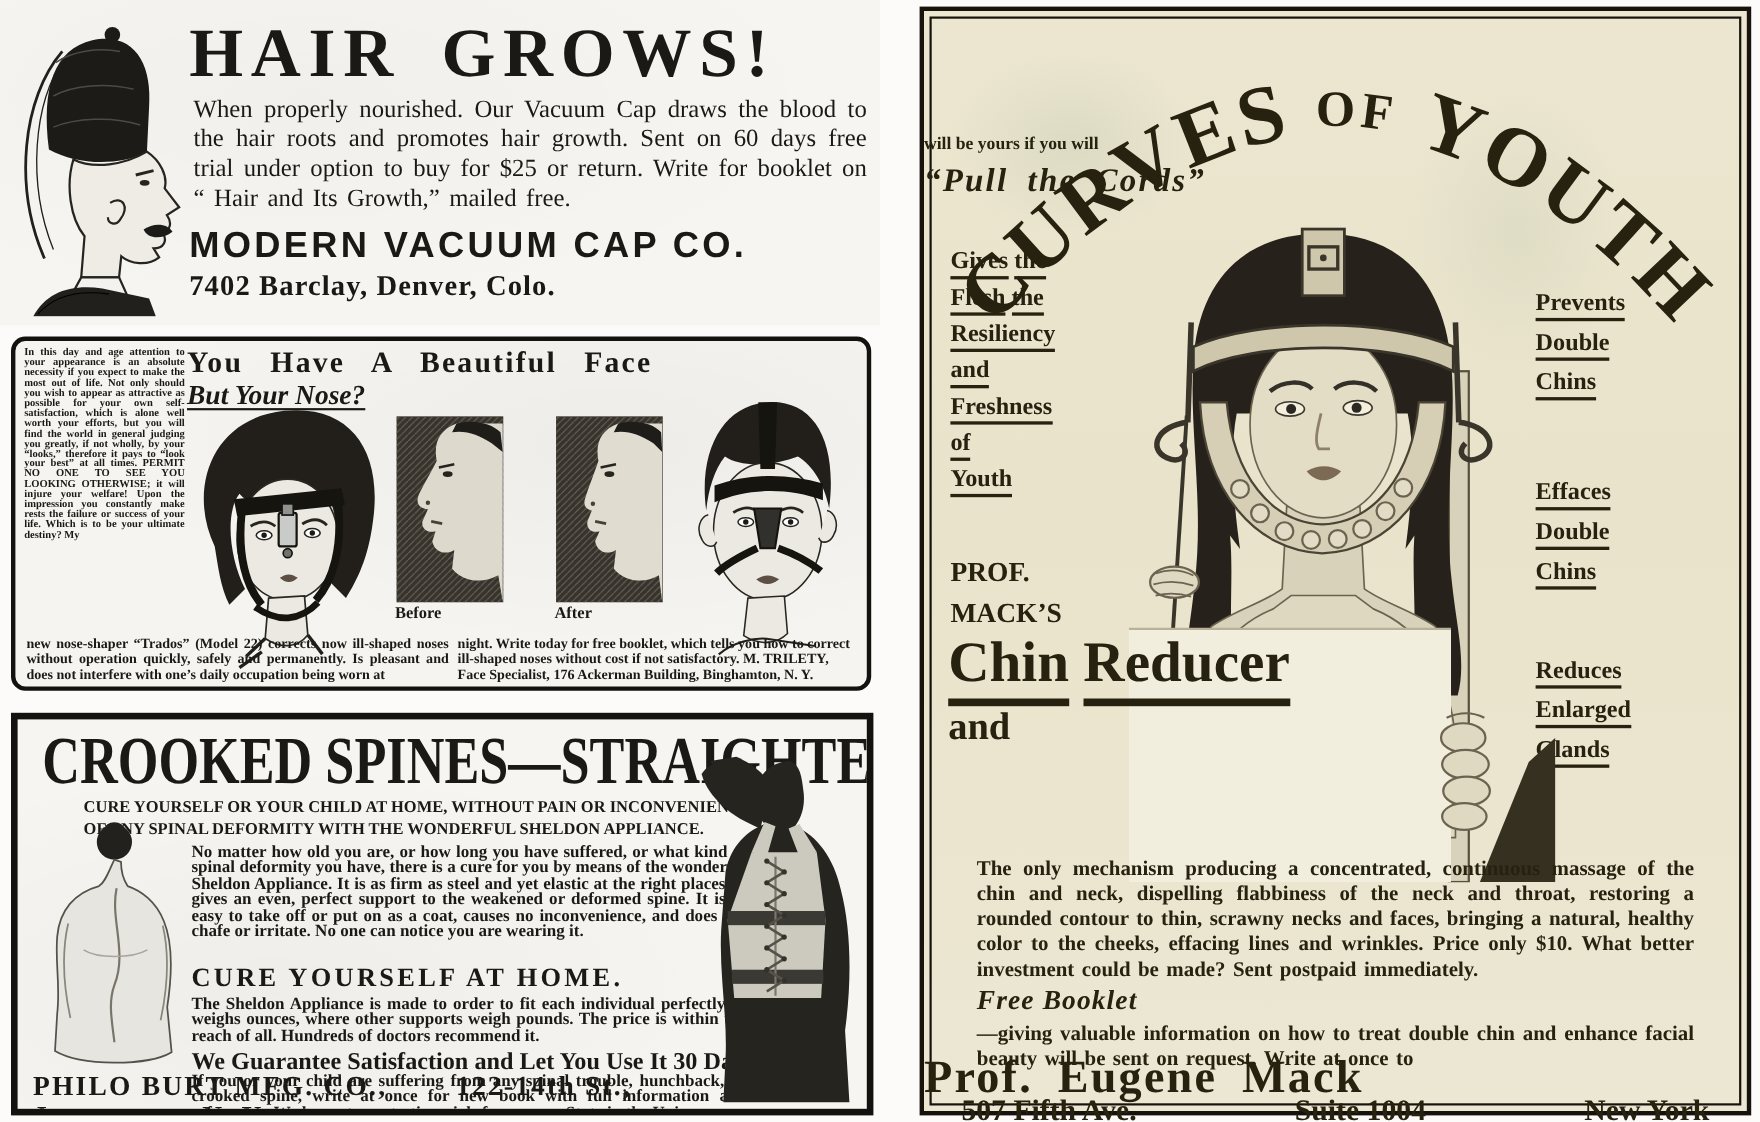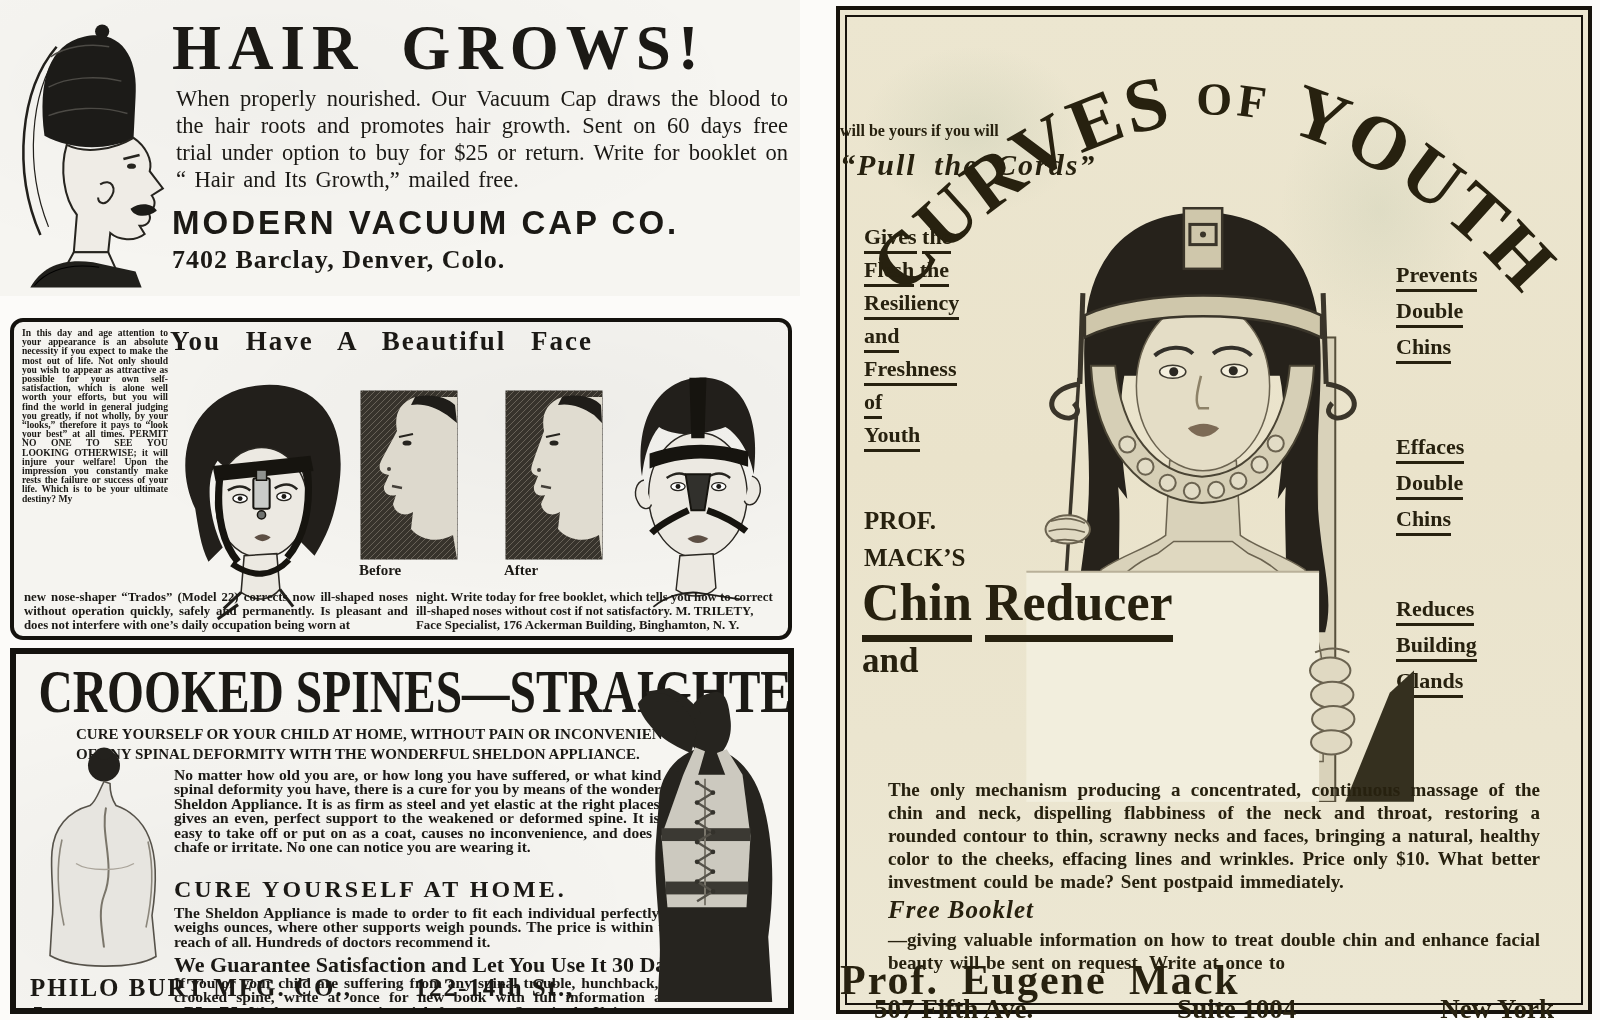--- a/index.html
+++ b/index.html
@@ -18,21 +18,21 @@
   
   .hair-ad { left:0; top:0; width:800px; height:296px;
     background:radial-gradient(ellipse at 35% 30%, rgba(0,0,0,.025), transparent 65%), #f6f5f1; }
   .hair-headline { font-size:63px; font-weight:bold; letter-spacing:7px; word-spacing:14px; }
   .hair-body { font-size:22.5px; line-height:27px; word-spacing:3px; }
   .hair-company { font-family:"Liberation Sans","DejaVu Sans",sans-serif; font-size:33px; font-weight:bold; letter-spacing:3px; }
   .hair-address { font-size:26px; font-weight:bold; letter-spacing:1px; }
 
   .nose-frame { left:10px; top:306px; width:782px; height:322px;
     border:4px solid #14120e; border-radius:13px; overflow:hidden;
-    background:radial-gradient(ellipse at 70% 30%, rgba(0,0,0,.03), transparent 60%), #f5f4f0;margin-top:12px; }
+    background:radial-gradient(ellipse at 70% 30%, rgba(0,0,0,.03), transparent 60%), #f5f4f0; }
   .nose-side { font-size:9.6px; line-height:9.2px; font-weight:bold; overflow:hidden; }
   .nose-headline { font-size:27px; font-weight:bold; word-spacing:16px; letter-spacing:2px; }
   .nose-subhead { font-size:25px; font-weight:bold; font-style:italic; text-decoration:underline; text-underline-offset:4px; }
   .nose-bottom { font-size:12.8px; line-height:14px; font-weight:bold; }
   .ba-label { font-size:15px; font-weight:bold; }
 
   .spine-frame { left:10px; top:648px; width:784px; height:366px;
     border:6px solid #14120e; overflow:hidden;
     background:radial-gradient(ellipse at 30% 70%, rgba(0,0,0,.03), transparent 60%), #f6f5f1; }
   .spine-headline { font-size:50px; font-weight:bold; white-space:nowrap; }
@@ -88,20 +88,21 @@
   </svg>
   <div class="abs ctr hair-headline" style="left:172px;top:12px;width:616px">HAIR GROWS!</div>
   <div class="abs just hair-body" style="left:176px;top:85px;width:612px">When properly nourished.  Our Vacuum Cap draws the blood to the hair roots and promotes hair growth. Sent on 60 days free trial under option to buy for $25 or return.   Write for booklet on “ Hair and Its Growth,” mailed free.</div>
   <div class="abs ctr hair-company" style="left:172px;top:204px;width:616px">MODERN VACUUM CAP CO.</div>
   <div class="abs ctr hair-address" style="left:172px;top:245px;width:616px">7402 Barclay, Denver, Colo.</div>
 </div>
 
 <div class="abs nose-frame">
   <div class="abs just nose-side" style="left:8px;top:6px;width:146px;height:260px">In this day and age attention to your appearance is an absolute necessity if you expect to make the most out of life. Not only should you wish to appear as attractive as possible for your own self-satisfaction, which is alone well worth your efforts, but you will find the world in general judging you greatly, if not wholly, by your “looks,” therefore it pays to “look your best” at all times. PERMIT NO ONE TO SEE YOU LOOKING OTHERWISE; it will injure your welfare! Upon the impression you constantly make rests the failure or success of your life. Which is to be your ultimate destiny?  My</div>
   <div class="abs ctr nose-headline" style="left:156px;top:4px;width:610px">You Have A Beautiful Face</div>
+  <div class="abs ctr nose-subhead" style="left:156px;top:36px;width:610px">But Your Nose?</div>
 
   <svg class="abs" style="left:150px;top:42px;width:195px;height:260px" viewBox="0 0 190 255">
     <path d="M30 142 C 6 92, 26 28, 92 21 C 152 15, 180 58, 171 120 C 167 152, 157 172, 147 188 L 131 172 C 140 142, 141 110, 129 95 C 104 112, 64 110, 52 95 C 39 112, 43 152, 57 180 L 43 194 C 35 178, 33 160, 30 142 Z" fill="#221f1b"></path>
     <ellipse cx="95" cy="136" rx="45" ry="54" fill="#ece9e2" stroke="#2a2722" stroke-width="1.5"></ellipse>
     <path d="M78 188 L 75 224 C 90 234, 104 232, 113 221 L 110 186 Z" fill="#ece9e2" stroke="#2a2722" stroke-width="1.5"></path>
     <path d="M47 100 L 143 90 L 146 105 L 50 115 Z" fill="#16140f"></path>
     <path d="M54 112 C 50 150, 58 178, 72 194" stroke="#16140f" stroke-width="7" fill="none"></path>
     <path d="M140 104 C 144 142, 136 172, 120 190" stroke="#16140f" stroke-width="7" fill="none"></path>
     <path d="M66 196 C 86 210, 106 209, 122 192" stroke="#16140f" stroke-width="6" fill="none"></path>
     <path d="M62 124 c 8 -5 16 -5 22 0" stroke="#26241f" stroke-width="2.5" fill="none"></path>
@@ -272,21 +273,21 @@
     <div class="word-line"><span class="uw">Double</span></div>
     <div class="word-line"><span class="uw">Chins</span></div>
   </div>
   <div class="abs rgroup" style="left:556px;top:426px;width:190px">
     <div class="word-line"><span class="uw">Effaces</span></div>
     <div class="word-line"><span class="uw">Double</span></div>
     <div class="word-line"><span class="uw">Chins</span></div>
   </div>
   <div class="abs rgroup" style="left:556px;top:588px;width:190px">
     <div class="word-line"><span class="uw">Reduces</span></div>
-    <div class="word-line"><span class="uw">Building</span></div>
+    <div class="word-line"><span class="uw">Enlarged</span></div>
     <div class="word-line"><span class="uw">Glands</span></div>
   </div>
 
   <svg class="abs" style="left:150px;top:186px;width:424px;height:606px" viewBox="0 0 420 600">
     <rect x="324" y="140" width="18" height="460" fill="#d9d2ba" stroke="#57503c" stroke-width="2"></rect>
     <path d="M88 180 L 72 430" stroke="#3a352a" stroke-width="3.5" fill="none"></path>
     <path d="M92 96 L 89 186" stroke="#3a352a" stroke-width="5" fill="none"></path>
     <path d="M330 96 L 333 186" stroke="#3a352a" stroke-width="5" fill="none"></path>
     <path d="M89 186 c -28 3 -36 24 -19 32 c 13 6 22 -4 13 -13" fill="none" stroke="#3a352a" stroke-width="5"></path>
     <path d="M333 186 c 28 3 36 24 19 32 c -13 6 -22 -4 -13 -13" fill="none" stroke="#3a352a" stroke-width="5"></path>

